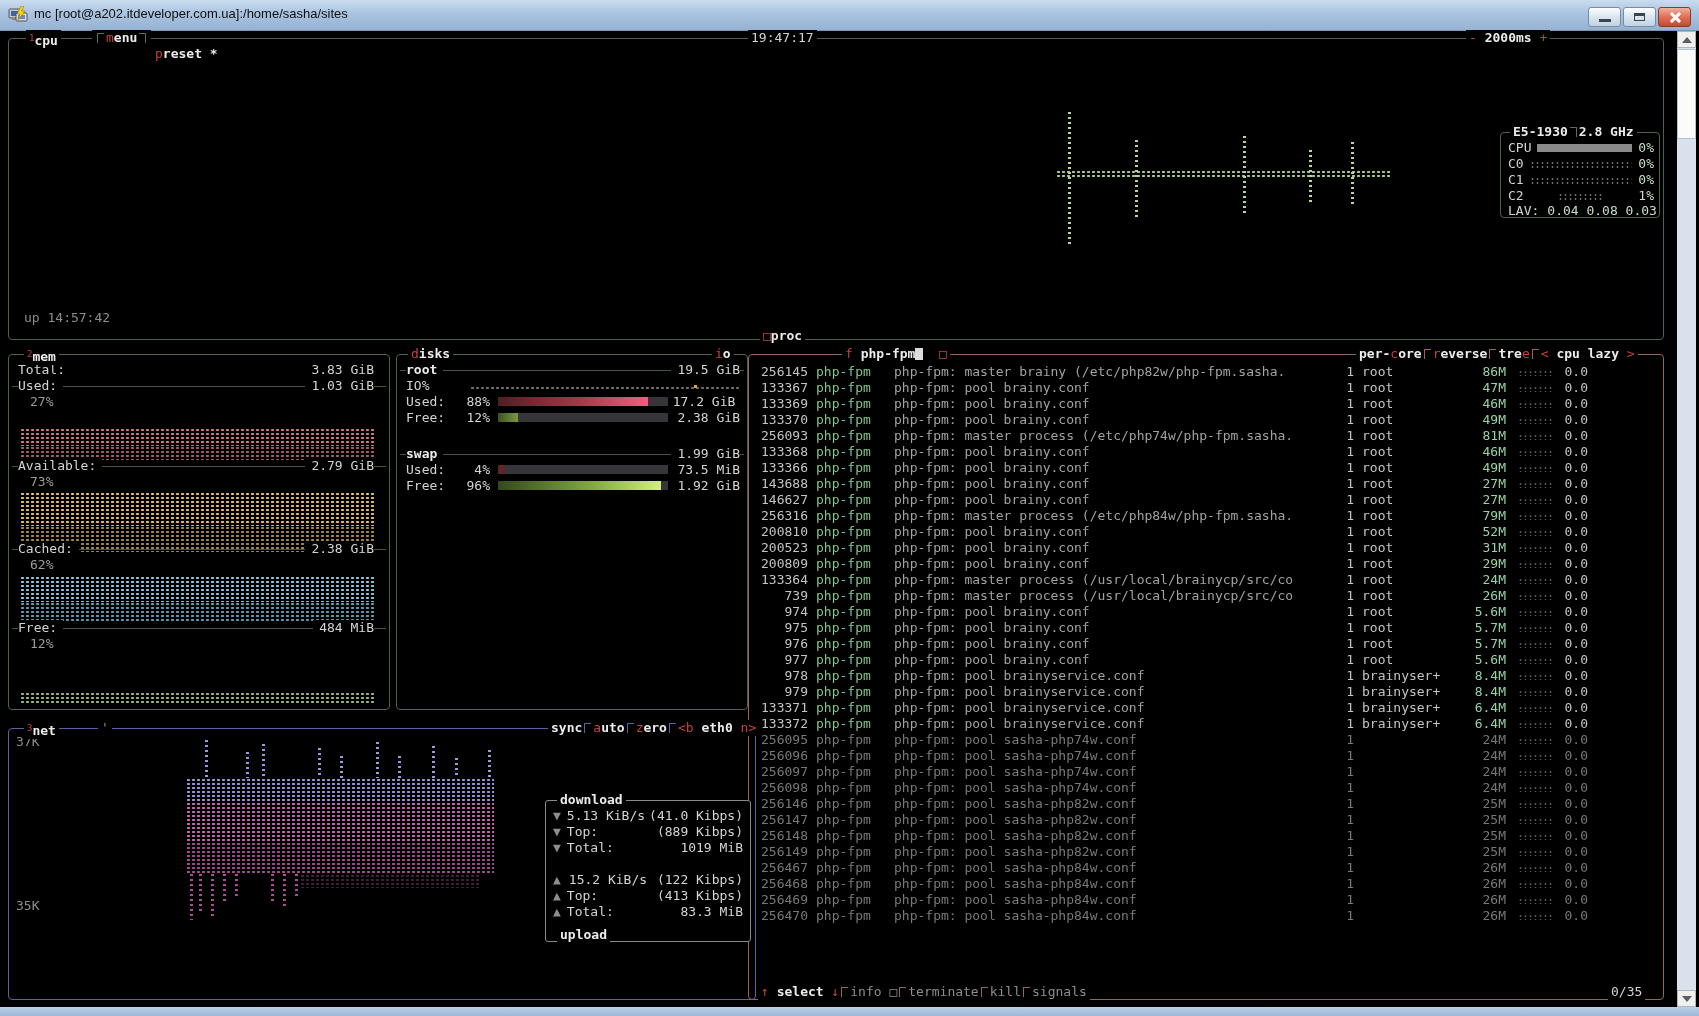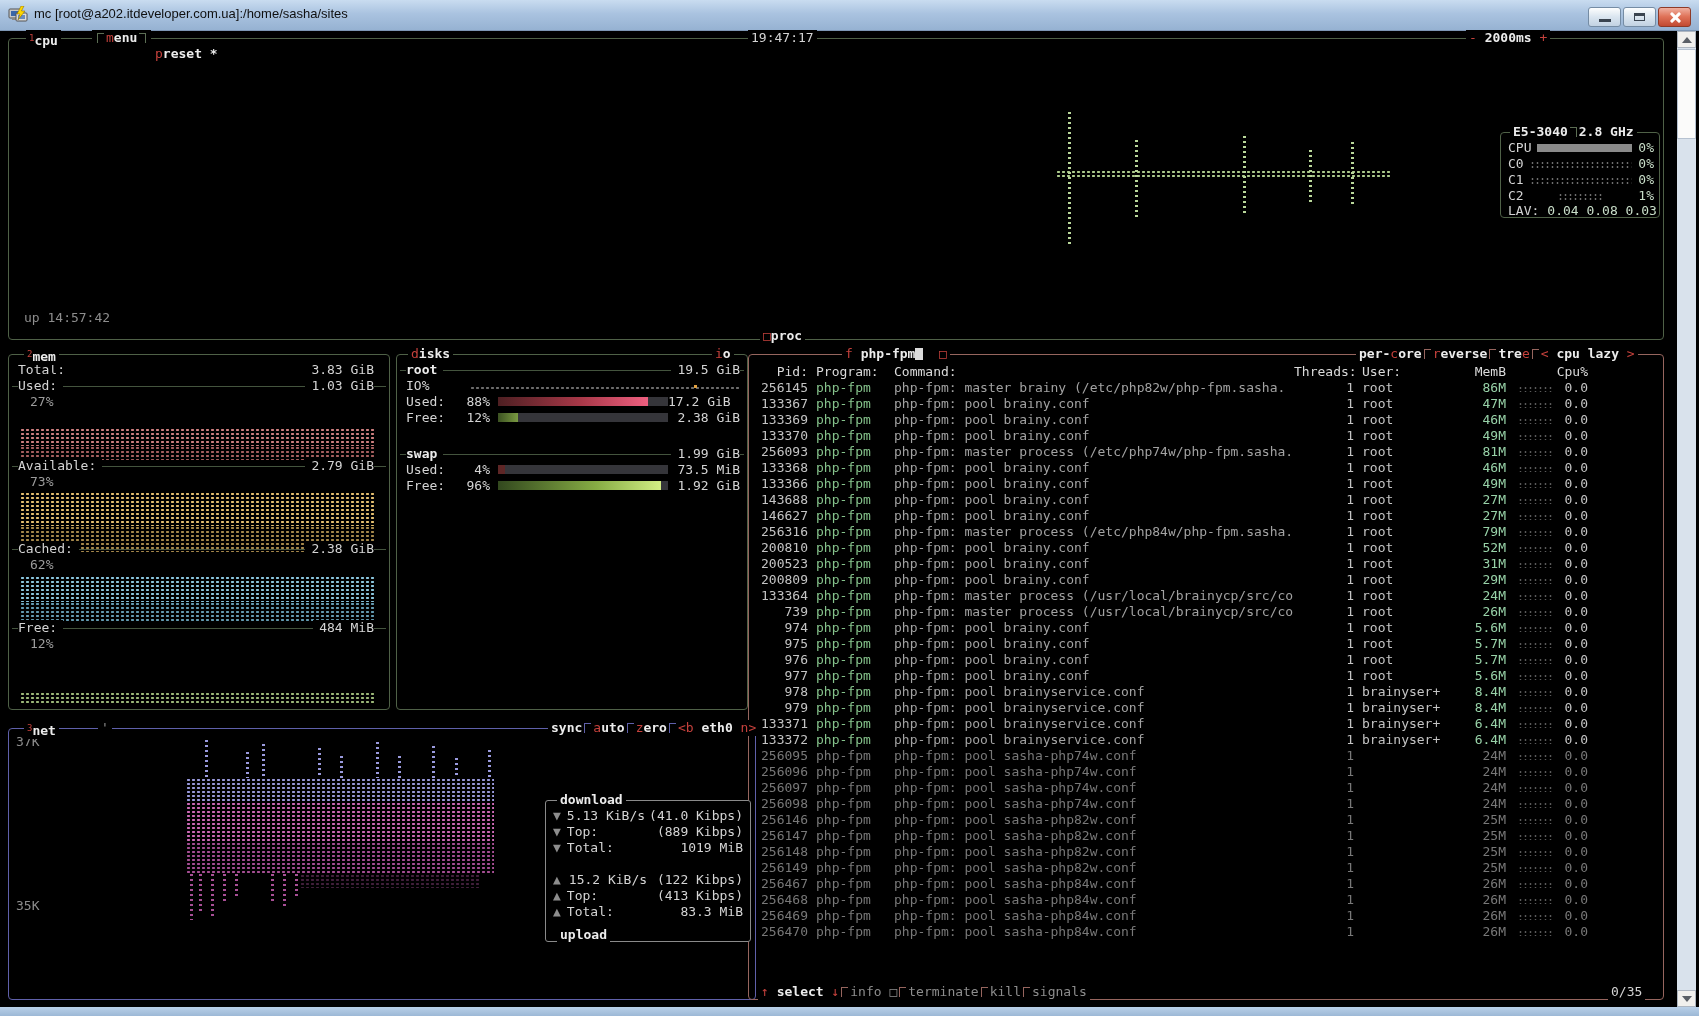--- a/index.html
+++ b/index.html
@@ -115,21 +115,21 @@
   <div class="tline onborder" style="left:1466px;top:30px;"><span class="red">-</span> <span class="b">2000ms</span> <span class="red">+</span></div>
 
   <div class="dots" style="--c:#aecd8d;left:1056px;top:170px;width:336px;height:8px;"></div>
   <div class="vspike" style="--c:#b9d79a;left:1068px;top:112px;height:134px;"></div>
   <div class="vspike" style="--c:#b9d79a;left:1135px;top:140px;height:78px;"></div>
   <div class="vspike" style="--c:#b9d79a;left:1243px;top:136px;height:80px;"></div>
   <div class="vspike" style="--c:#b9d79a;left:1309px;top:150px;height:52px;"></div>
   <div class="vspike" style="--c:#b9d79a;left:1351px;top:142px;height:64px;"></div>
 
   <div class="box" style="left:1500px;top:132px;width:160px;height:86px;border-color:#4f6147;background:#000;z-index:2;"></div>
-  <div class="tline onborder" style="left:1510px;top:124px;z-index:3;"><span class="b">E5-3040</span><span class="tk tk-r"></span><span class="b">2.8 GHz</span></div>
+  <div class="tline onborder" style="left:1510px;top:124px;z-index:3;"><span class="b">E5-1930</span><span class="tk tk-r"></span><span class="b">2.8 GHz</span></div>
   <div class="trow" style="left:1508px;top:140px;width:146px;z-index:3;"><span>CPU</span><span class="cmeter"></span><span class="pale">0%</span></div>
   <div class="trow" style="left:1508px;top:156px;width:146px;z-index:3;"><span>C0</span><span class="cdots"></span><span class="pale">0%</span></div>
   <div class="trow" style="left:1508px;top:172px;width:146px;z-index:3;"><span>C1</span><span class="cdots"></span><span class="pale">0%</span></div>
   <div class="trow" style="left:1508px;top:188px;width:146px;z-index:3;gap:28px;"><span>C2</span><span class="cdots"></span><span class="pale">1%</span></div>
   <div class="trow" style="left:1508px;top:203px;width:146px;z-index:3;"><span>LAV:</span><span style="margin-left:8px;" class="pale">0.04 0.08 0.03</span></div>
 
   <div class="tline gray" style="left:24px;top:310px;">up 14:57:42</div>
 
   <div class="box" style="left:8px;top:354px;width:382px;height:356px;border-color:#4f6147;"></div>
   <div class="tline onborder" style="left:24px;top:346px;"><span class="red sup">2</span><span class="b">mem</span></div>
@@ -160,21 +160,21 @@
 
   <div class="box" style="left:396px;top:354px;width:352px;height:356px;border-color:#4f6147;"></div>
   <div class="tline onborder" style="left:408px;top:346px;"><span class="red">d</span><span class="b">isks</span></div>
   <div class="tline onborder" style="left:712px;top:346px;"><span class="red">i</span><span class="b">o</span></div>
 
   <div class="dvl" style="left:400px;top:370px;width:344px;"></div>
   <div class="trow" style="left:406px;top:362px;width:334px;"><span class="mrow-label b">root</span><span class="mrow-val">19.5 GiB</span></div>
   <div class="trow" style="left:406px;top:378px;width:334px;"><span>IO%</span></div>
   <div class="dots" style="--c:#6e6e6e;left:470px;top:386px;width:270px;height:4px;"></div>
   <div style="position:absolute;left:694px;top:385px;width:3px;height:3px;background:#e0a040;"></div>
-  <div class="trow" style="left:406px;top:394px;width:334px;"><span style="width:48px;">Used:</span><span style="width:36px;text-align:right;">88%</span><span class="bar"><i class="f-used-root" style="width: 88%;"></i></span><span style="width:72px;text-align:left;">17.2 GiB</span></div>
+  <div class="trow" style="left:406px;top:394px;width:334px;"><span style="width:48px;">Used:</span><span style="width:36px;text-align:right;">88%</span><span class="bar"><i class="f-used-root" style="width: 88%;"></i></span><span style="width:72px;text-align:center;">17.2 GiB</span></div>
   <div class="trow" style="left:406px;top:410px;width:334px;"><span style="width:48px;">Free:</span><span style="width:36px;text-align:right;">12%</span><span class="bar"><i class="f-free-root" style="width: 12%;"></i></span><span style="width:72px;text-align:right;">2.38 GiB</span></div>
 
   <div class="dvl" style="left:400px;top:454px;width:344px;"></div>
   <div class="trow" style="left:406px;top:446px;width:334px;"><span class="mrow-label b">swap</span><span class="mrow-val">1.99 GiB</span></div>
   <div class="trow" style="left:406px;top:462px;width:334px;"><span style="width:48px;">Used:</span><span style="width:36px;text-align:right;">4%</span><span class="bar"><i class="f-used-swap" style="width: 4%;"></i></span><span style="width:72px;text-align:right;">73.5 MiB</span></div>
   <div class="trow" style="left:406px;top:478px;width:334px;"><span style="width:48px;">Free:</span><span style="width:36px;text-align:right;">96%</span><span class="bar"><i class="f-free-swap" style="width: 96%;"></i></span><span style="width:72px;text-align:right;">1.92 GiB</span></div>
 
   <div class="box" style="left:8px;top:728px;width:748px;height:272px;border-color:#5f60aa;"></div>
   <div class="tline onborder" style="left:24px;top:720px;"><span class="red sup">3</span><span class="b">net</span></div>
   <div class="tline onborder gray" style="left:98px;top:720px;">'</div>
@@ -214,30 +214,20 @@
   <div class="trow" style="left:553px;top:888px;width:190px;z-index:3;"><span class="gray">▲</span><span style="margin-left:6px;">Top:</span><span style="margin-left:auto;">(413 Kibps)</span></div>
   <div class="trow" style="left:553px;top:904px;width:190px;z-index:3;"><span class="gray">▲</span><span style="margin-left:6px;">Total:</span><span style="margin-left:auto;">83.3 MiB</span></div>
   <div class="tline onborder b" style="left:557px;top:927px;z-index:3;">upload</div>
 
   <div class="box" style="left:748px;top:354px;width:916px;height:646px;border-color:#96655e;"></div>
   <div class="tline onborder" style="left:760px;top:328px;"><span class="red">□</span><span class="b">proc</span></div>
   <div class="tline onborder" style="left:842px;top:346px;"><span class="red">f</span> <span class="b">php-fpm</span><span class="cursorblk"></span>&nbsp;&nbsp;<span class="red">□</span></div>
   <div class="tline onborder" style="left:1356px;top:346px;"><span><span class="b">per-</span><span class="red">c</span><span class="b">ore</span></span><span class="tk tk-l tk-rose"></span><span><span class="red">r</span><span class="b">everse</span></span><span class="tk tk-l tk-rose"></span><span><span class="b">tre</span><span class="red">e</span></span><span class="tk tk-l tk-rose"></span><span class="red">&lt;</span> <span class="b">cpu lazy</span> <span class="red">&gt;</span></div>
 
   <div class="ptable">
-    <div class="prow phead">
-      <span class="c-pid">Pid:</span>
-      <span class="c-prog">Program:</span>
-      <span class="c-cmd">Command:</span>
-      <span class="c-thr">Threads:</span>
-      <span class="c-user">User:</span>
-      <span class="c-mem">MemB</span>
-      <span class="c-meter" style="background:none;"></span>
-      <span class="c-cpu">Cpu%</span>
-    </div>
     <div id="proc-rows">
     <div class="prow">
       <span class="c-pid">256145</span>
       <span class="c-prog">php-fpm</span>
       <span class="c-cmd">php-fpm: master brainy (/etc/php82w/php-fpm.sasha.</span>
       <span class="c-thr">1</span>
       <span class="c-user">root</span>
       <span class="c-mem">86M</span>
       <span class="c-meter"></span>
       <span class="c-cpu">0.0</span>

